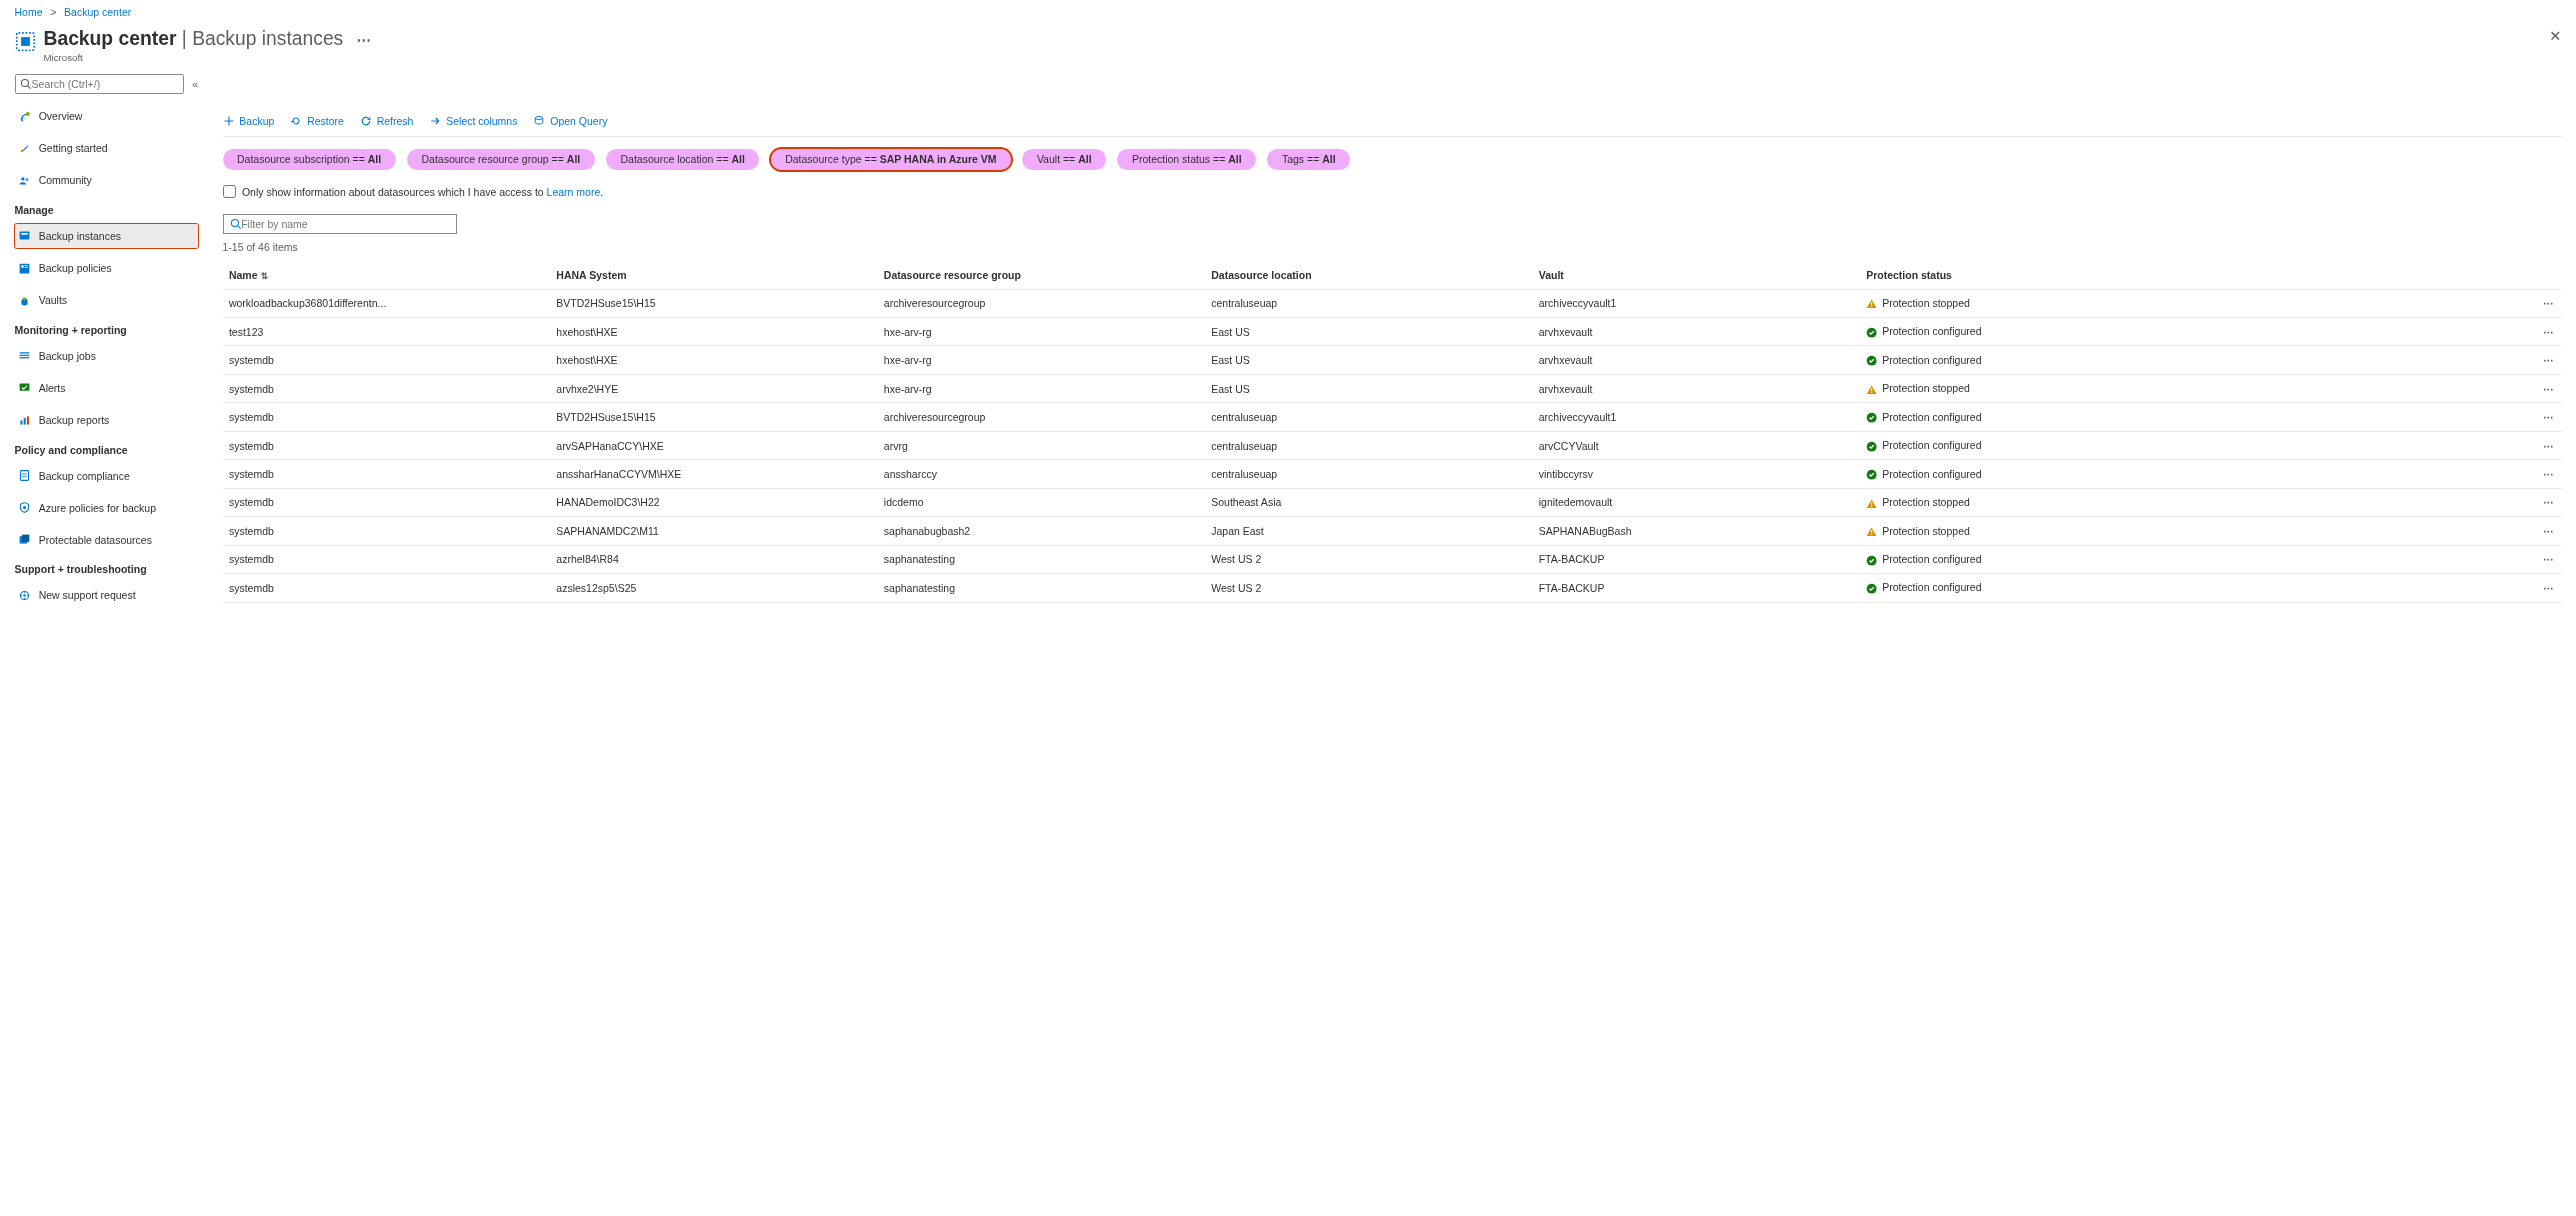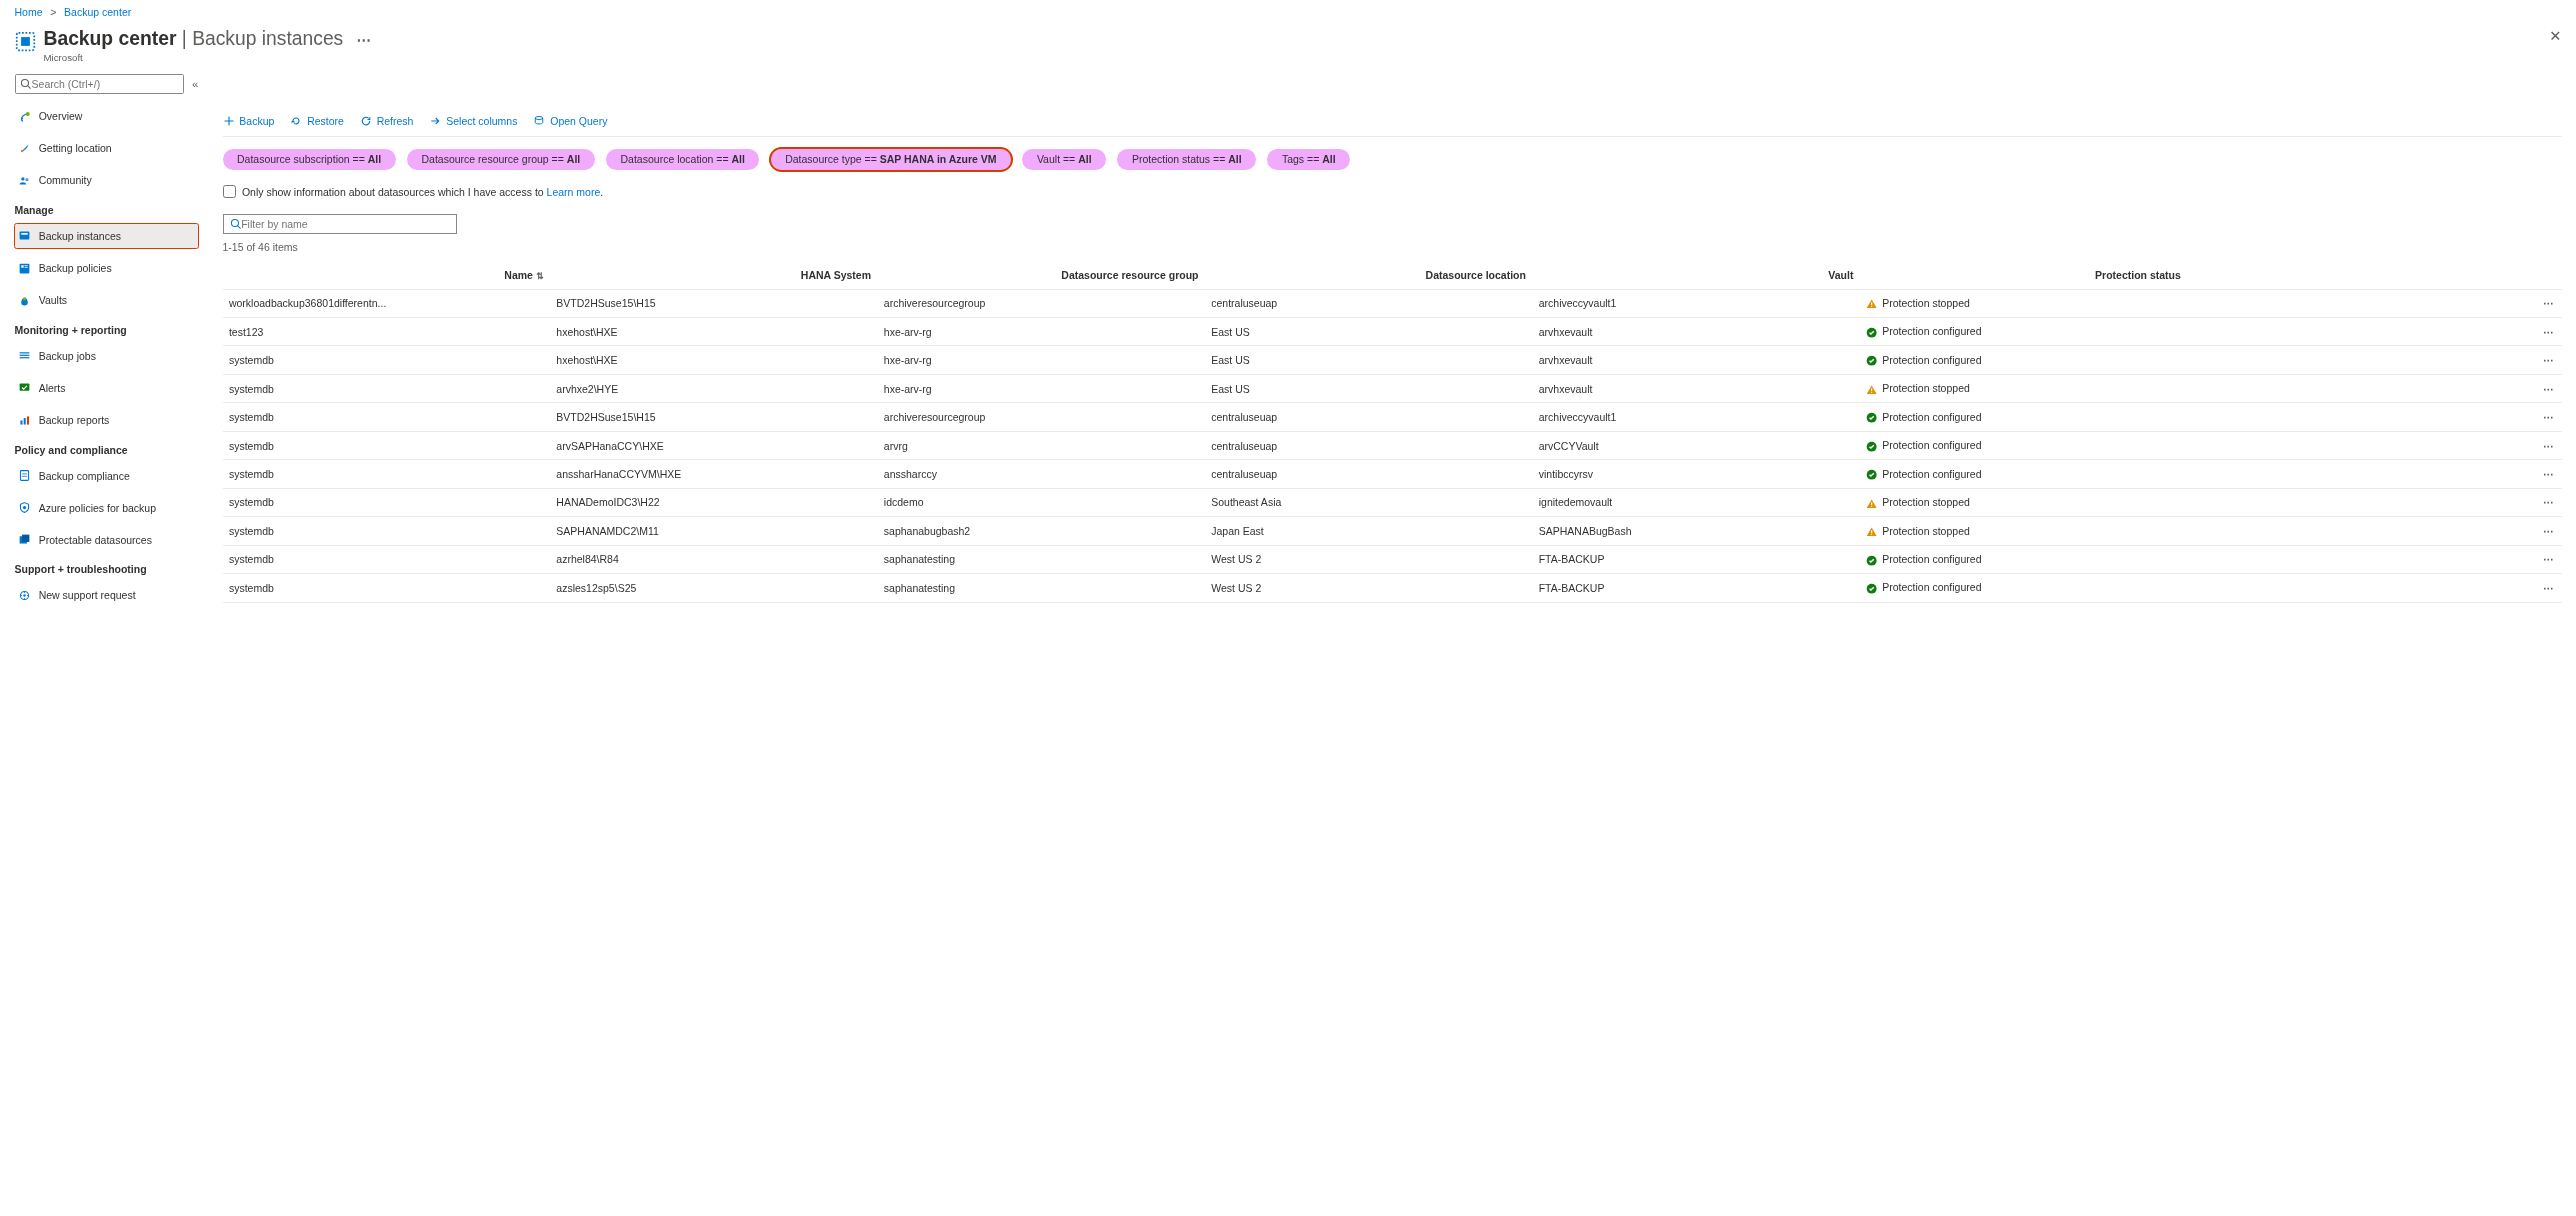--- a/index.html
+++ b/index.html
@@ -49,21 +49,21 @@
   .checkbox-row input[type=checkbox]{ width:13px; height:13px; }
   .checkbox-row a { color:#0078d4; text-decoration:none; }
 
   .filterbox { display:flex; align-items:center; border:0.8px solid #8a8886; width:234px; padding:3.2px 6.4px; margin:9.7px 0 4.8px 0;}
   .filterbox input { border:none; outline:none; flex:1; font-size:10.5px; }
 
   .count { font-size:10.5px; color:#605e5c; margin:6.4px 0 8px 0; }
 
   
   table { width:100%; border-collapse:collapse; table-layout:fixed; }
-  thead th { text-align:right; font-weight:600; font-size:10.5px; padding:8px 6.4px; border-bottom:0.8px solid #edebe9; white-space:nowrap; }
+  thead th { text-align:left; font-weight:600; font-size:10.5px; padding:8px 6.4px; border-bottom:0.8px solid #edebe9; white-space:nowrap; }
   th .sort { color:#605e5c; font-size:8.9px; margin-left:3.2px; }
   tbody td { padding:7.3px 6.4px; border-bottom:0.8px solid #edebe9; font-size:10.5px; white-space:nowrap; overflow:hidden; text-overflow:ellipsis; }
   .status-icon { width:11.3px; height:11.3px; display:inline-block; vertical-align:middle; margin-right:4.8px; }
   .dots-cell { text-align:right; color:#605e5c; font-weight:bold; cursor:pointer; letter-spacing:1.6px; width:32px;}
 
   .st-warn svg { fill:#da9102; }
   .st-ok svg { fill:#107c10; }
 </style>
 </head>
 <body>
@@ -112,21 +112,21 @@
           </span>
           <span>Overview</span>
         </div>
         <div class="nav-item">
           <span class="icon">
             <svg width="13" height="13" viewBox="0 0 16 16">
               <path d="M5 11 L11 5 L13 3 L11 7 L7 11 Z" fill="#0078d4"></path>
               <circle cx="5" cy="11" r="1.5" fill="#da9102"></circle>
             </svg>
           </span>
-          <span>Getting location</span>
+          <span>Getting started</span>
         </div>
         <div class="nav-item">
           <span class="icon">
             <svg width="13" height="13" viewBox="0 0 16 16">
               <circle cx="6" cy="6" r="2" fill="#0078d4"></circle>
               <circle cx="11" cy="7" r="2" fill="#69d"></circle>
               <path d="M2 13c0-2 2-3 4-3s4 1 4 3" fill="#0078d4"></path>
             </svg>
           </span>
           <span>Community</span>

